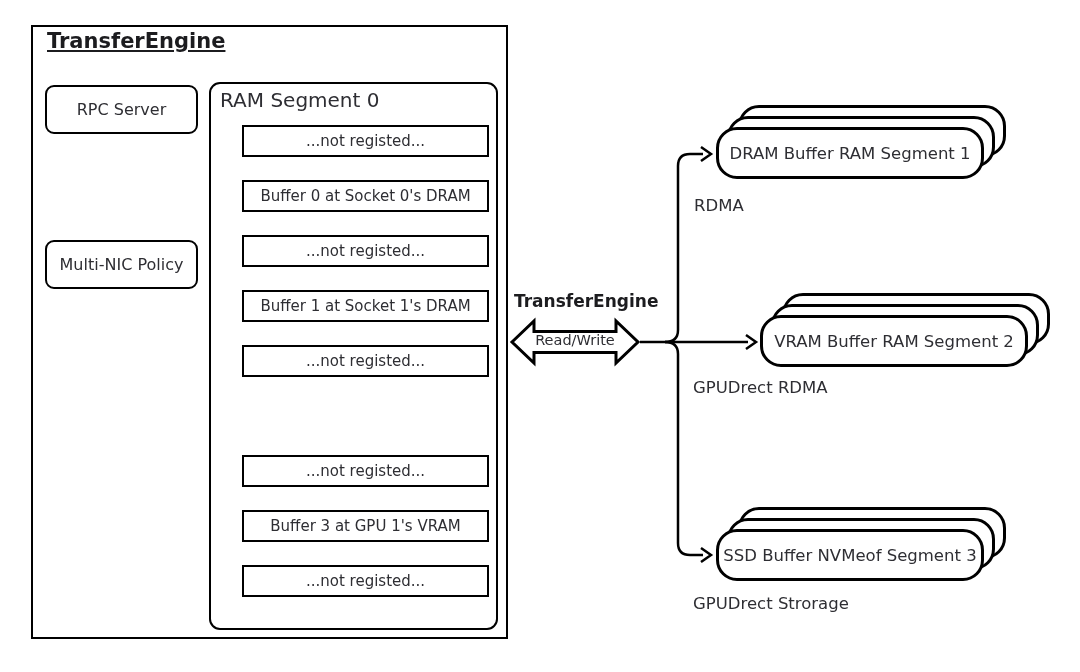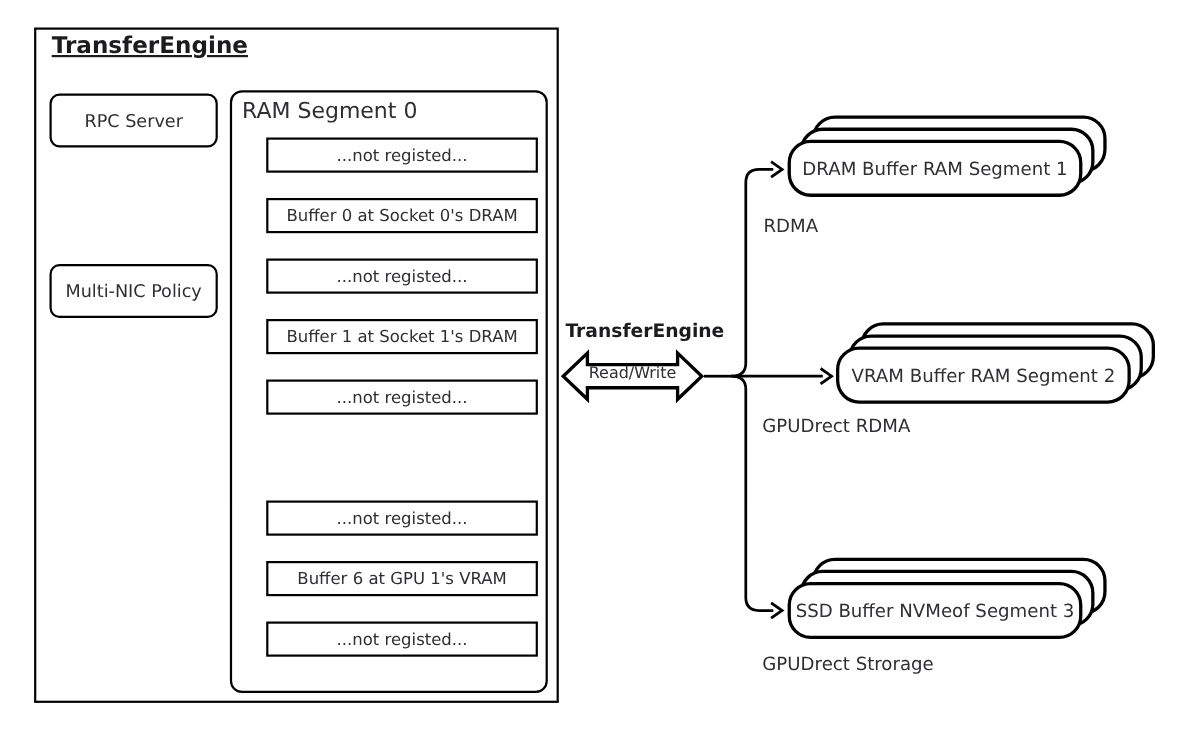--- a/index.html
+++ b/index.html
@@ -108,21 +108,21 @@
 
   <div class="abs ram-box"></div>
   <div class="abs ram-label">RAM Segment 0</div>
 
   <div class="abs ram-row" style="top:125px">...not registed...</div>
   <div class="abs ram-row" style="top:180px">Buffer 0 at Socket 0's DRAM</div>
   <div class="abs ram-row" style="top:235px">...not registed...</div>
   <div class="abs ram-row" style="top:290px">Buffer 1 at Socket 1's DRAM</div>
   <div class="abs ram-row" style="top:345px">...not registed...</div>
   <div class="abs ram-row" style="top:455px">...not registed...</div>
-  <div class="abs ram-row" style="top:510px">Buffer 6 at GPU 1's VRAM</div>
+  <div class="abs ram-row" style="top:510px">Buffer 3 at GPU 1's VRAM</div>
   <div class="abs ram-row" style="top:565px">...not registed...</div>
 
   <div class="abs batch-title">TransferEngine</div>
   <div class="abs readwrite-label">Read/Write</div>
 
   <div class="abs card" style="left:738px; top:105px"></div>
   <div class="abs card" style="left:727px; top:116px"></div>
   <div class="abs card card-front" style="left:716px; top:127px">
     <span>DRAM Buffer RAM Segment 1</span>
   </div>

